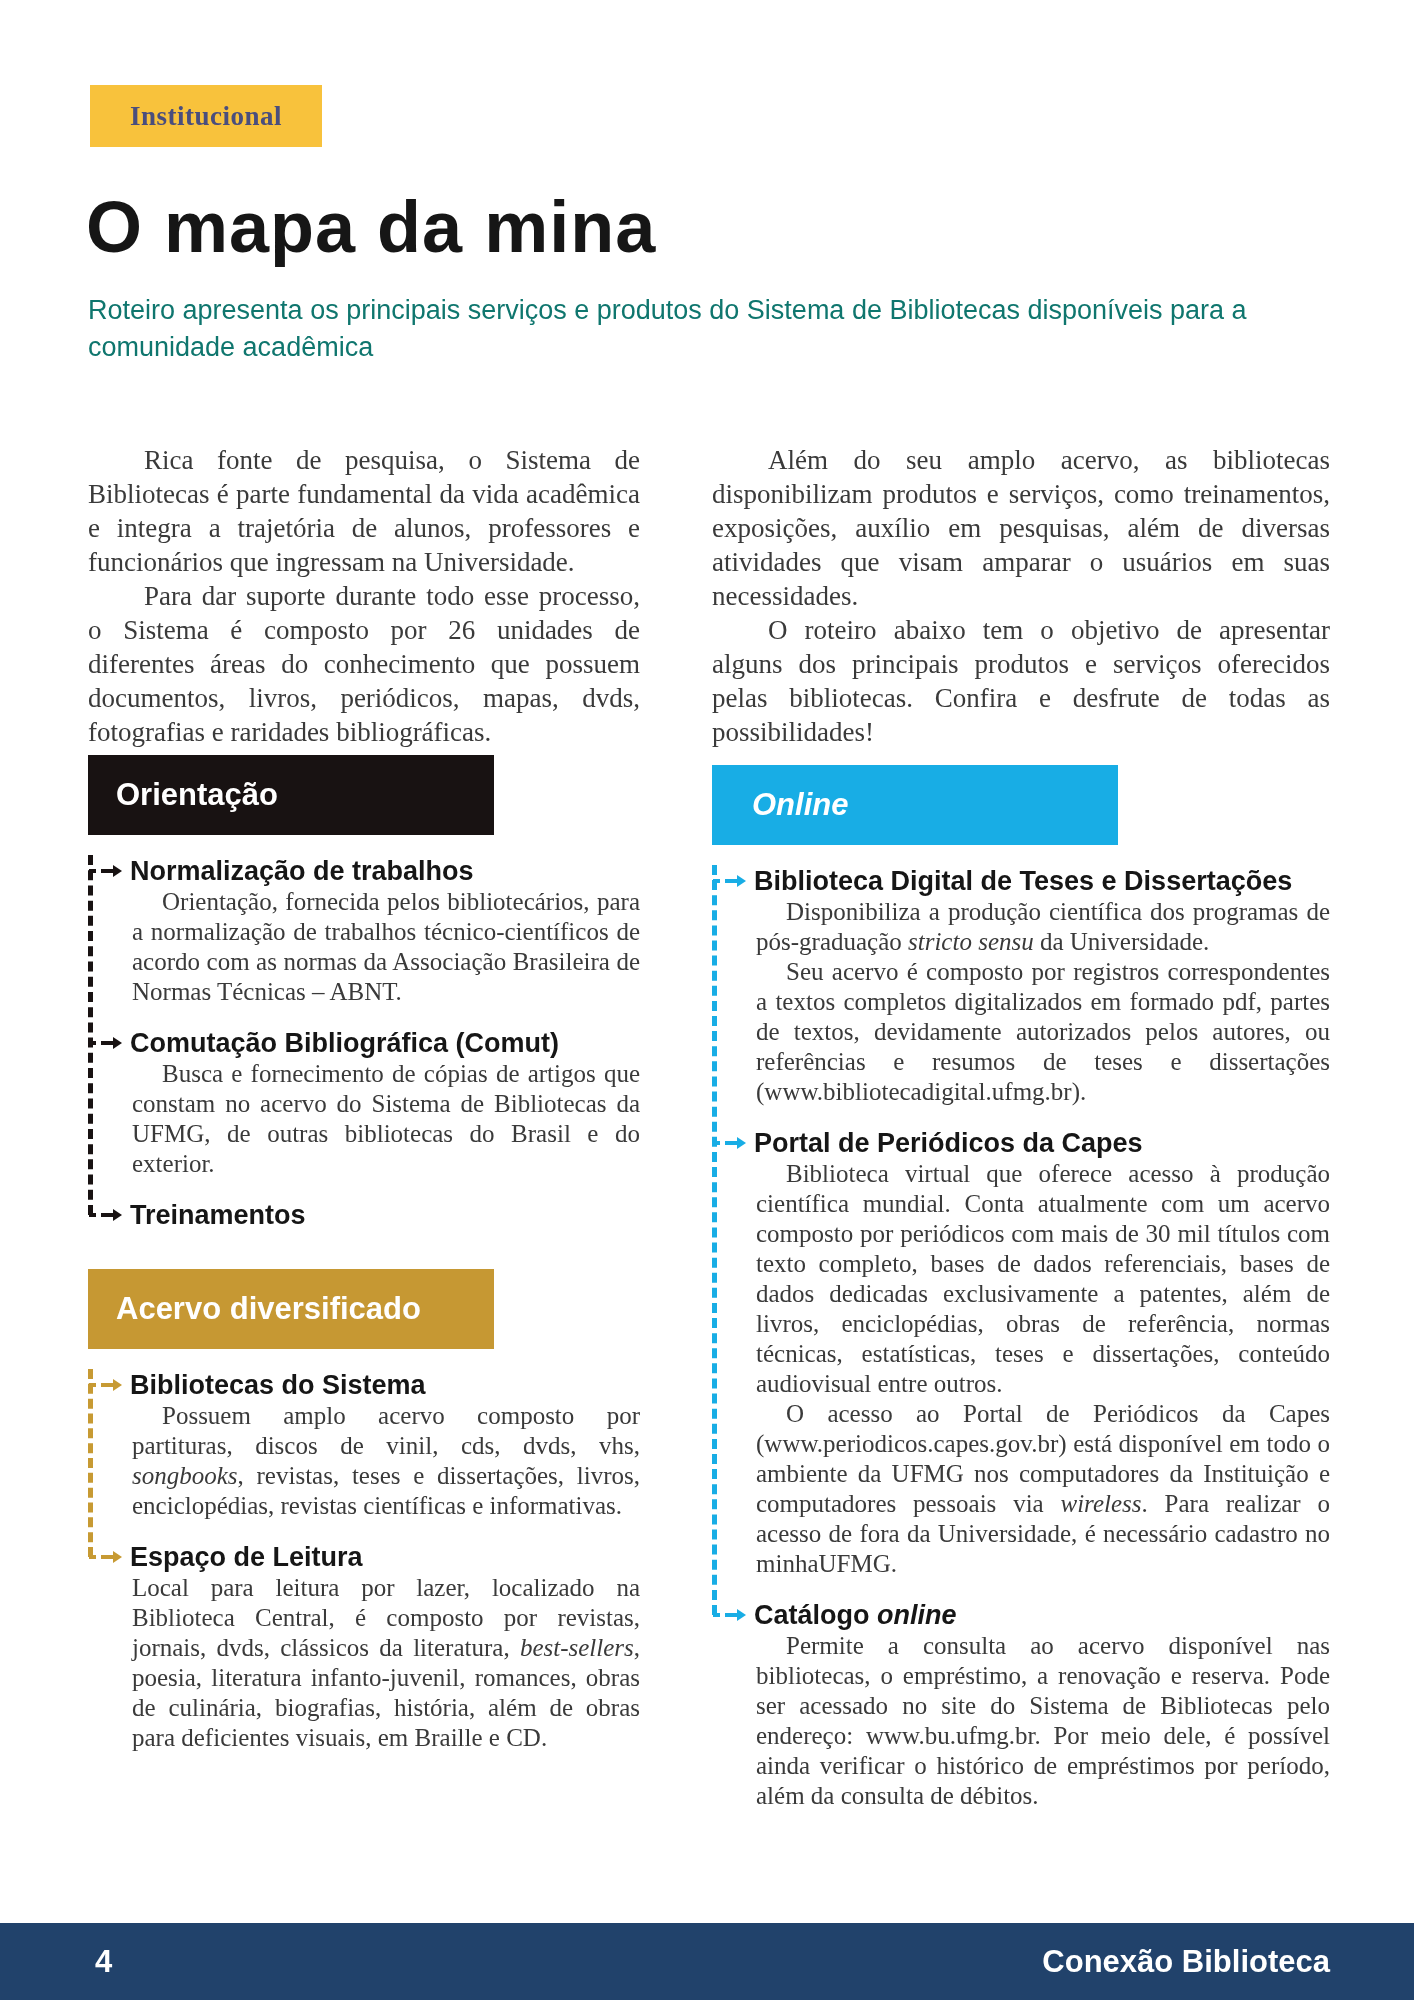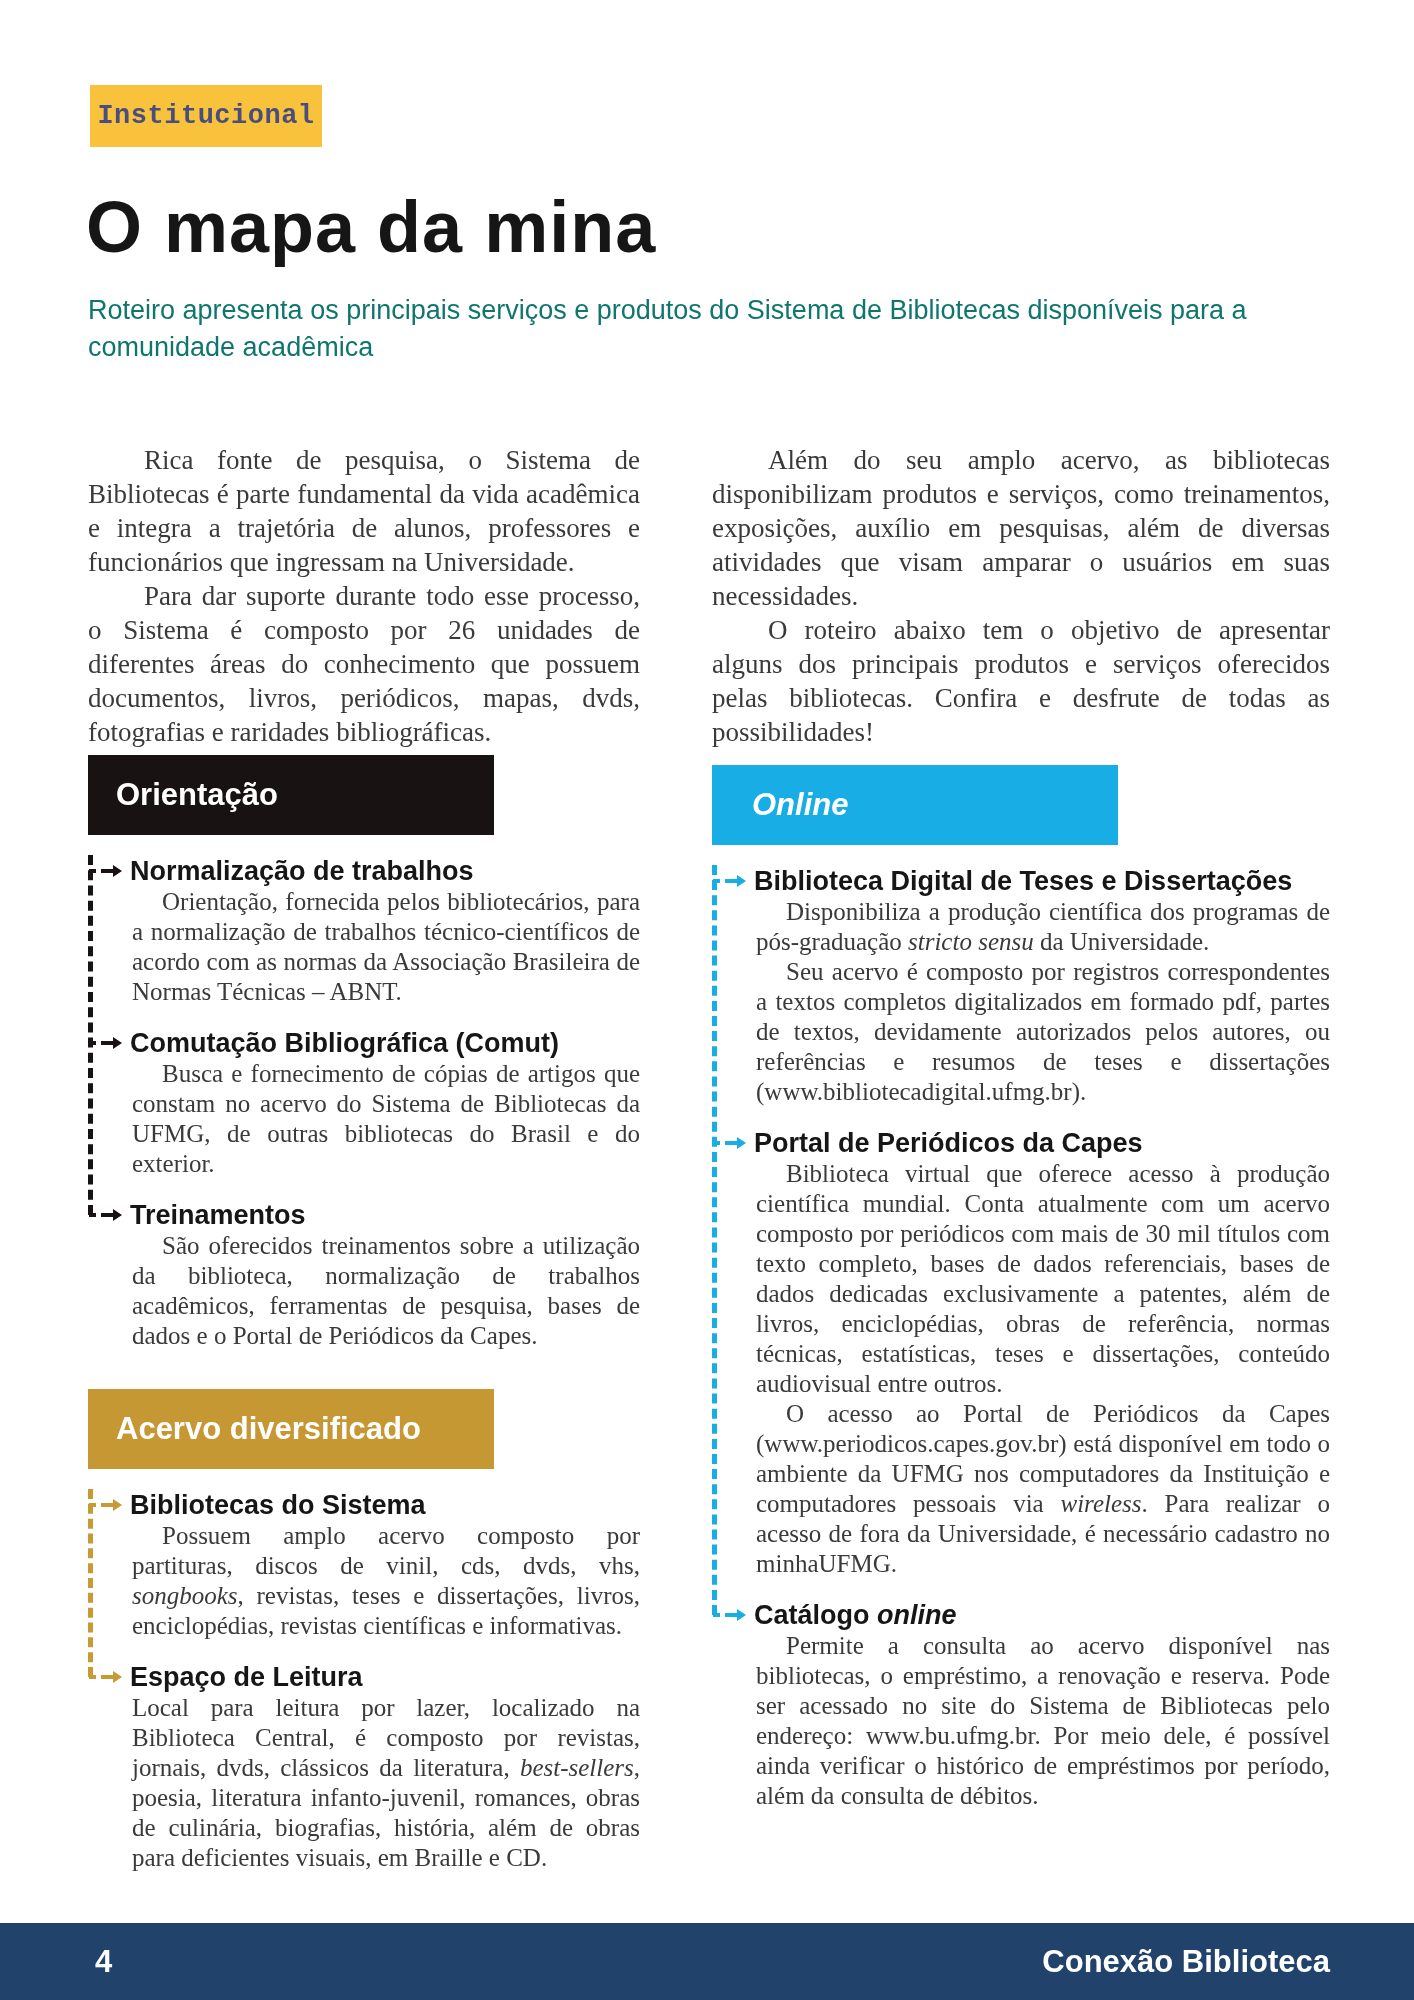--- a/index.html
+++ b/index.html
@@ -1,20 +1,20 @@
 <!DOCTYPE html>
 <html lang="pt"><head>
 <meta charset="utf-8">
 <style>
   html,body{margin:0;padding:0;background:#ffffff;}
   .page{position:relative;width:1414px;height:2000px;background:#ffffff;overflow:hidden;
         font-family:"Liberation Serif", serif;}
 
   .badge{position:absolute;left:90px;top:85px;width:232px;height:62px;background:#F8C23C;
-         color:#4A4E7D;font-family:Liberation Mono, monospace;font-weight:bold;font-size:27px;
+         color:#4A4E7D;font-family:Liberation Serif, serif;font-weight:bold;font-size:27px;
          display:flex;align-items:center;justify-content:center;letter-spacing:.5px;}
 
   .title{position:absolute;left:86px;top:186px;margin:0;font-family:"Liberation Sans",sans-serif;
          font-weight:bold;font-size:72px;color:#161616;letter-spacing:1px;}
 
   .subtitle{position:absolute;left:88px;top:292px;width:1160px;margin:0;
             font-family:"Liberation Sans",sans-serif;font-size:27px;line-height:37px;color:#0f766e;}
 
   .columns{position:absolute;left:88px;top:443px;width:1242px;display:flex;gap:72px;}
   .col{width:552px;}
@@ -110,21 +110,20 @@
             <div class="item-head">
               <span class="arrow">
                 <svg width="34" height="16" viewBox="0 0 34 16">
                   <line x1="1" y1="8" x2="18" y2="8" stroke="currentColor" stroke-width="4" stroke-dasharray="7 5"></line>
                   <line x1="18" y1="8" x2="26" y2="8" stroke="currentColor" stroke-width="4"></line>
                   <path d="M25 2 L34 8 L25 14 Z" fill="currentColor"></path>
                 </svg>
               </span>
               <h3>Treinamentos</h3>
             </div>
-            <p class="body"><span>São oferecidos treinamentos sobre a utilização da biblioteca, normalização de trabalhos acadêmicos, ferramentas de pesquisa, bases de dados e o Portal de Periódicos da Capes.</span></p>
           </div>
         </div>
       </section>
 
       <section class="sec acervo">
         <div class="sec-header">Acervo diversificado</div>
         <div class="items">
           <div class="vline" style="height: 188px;"></div>
 
           <div class="item">

